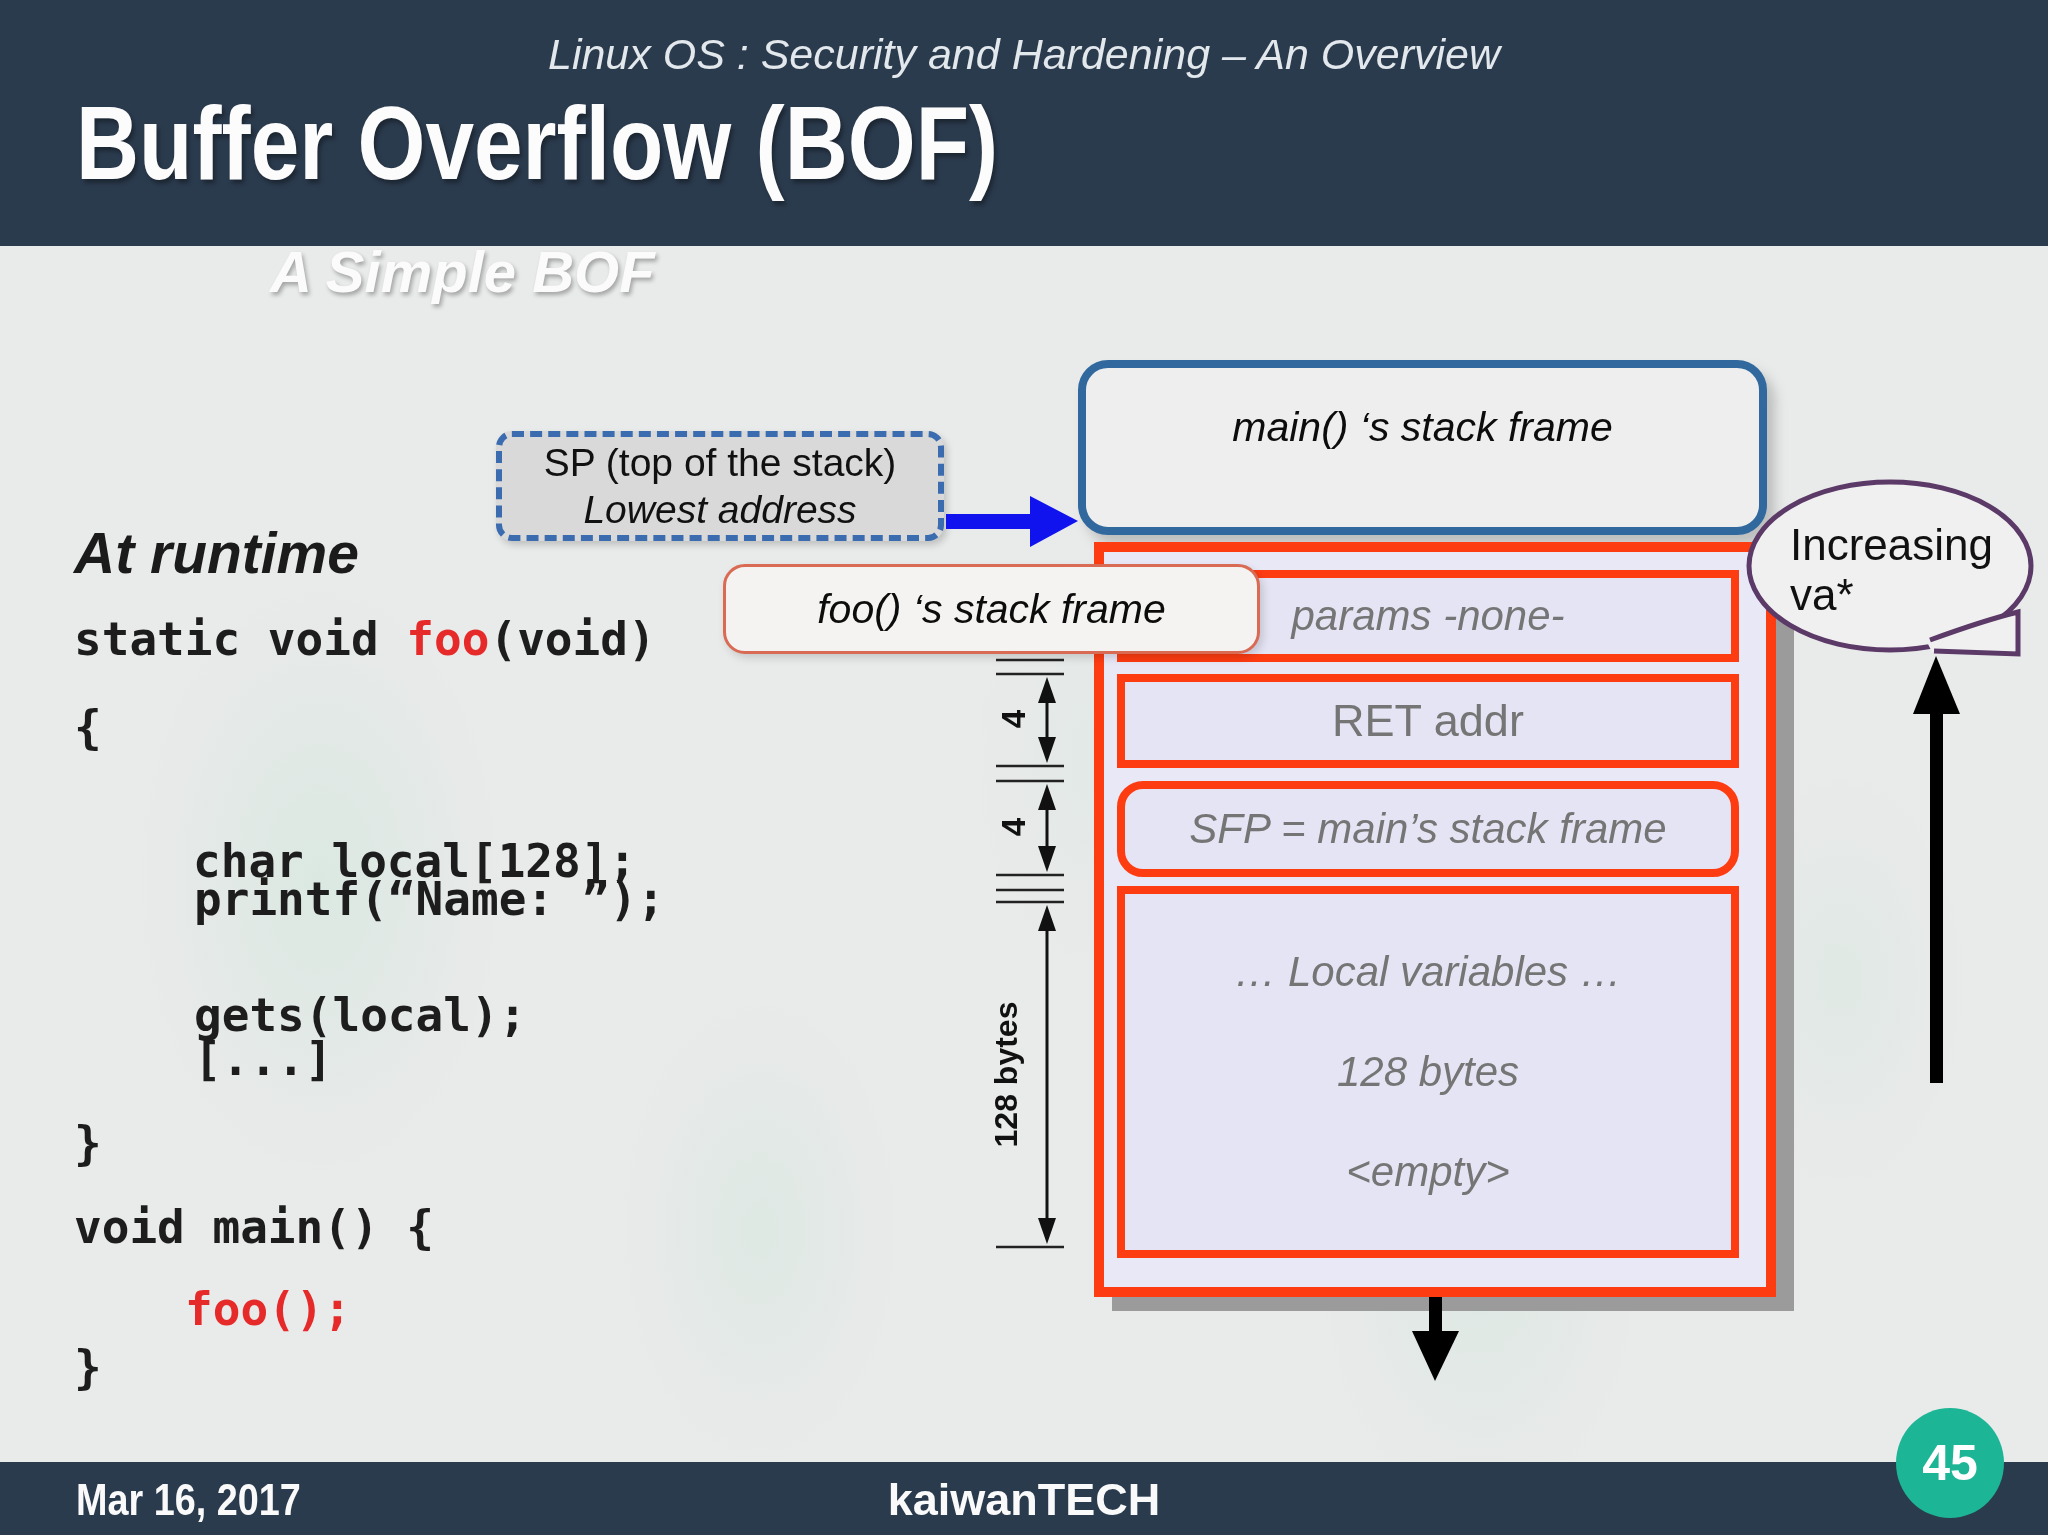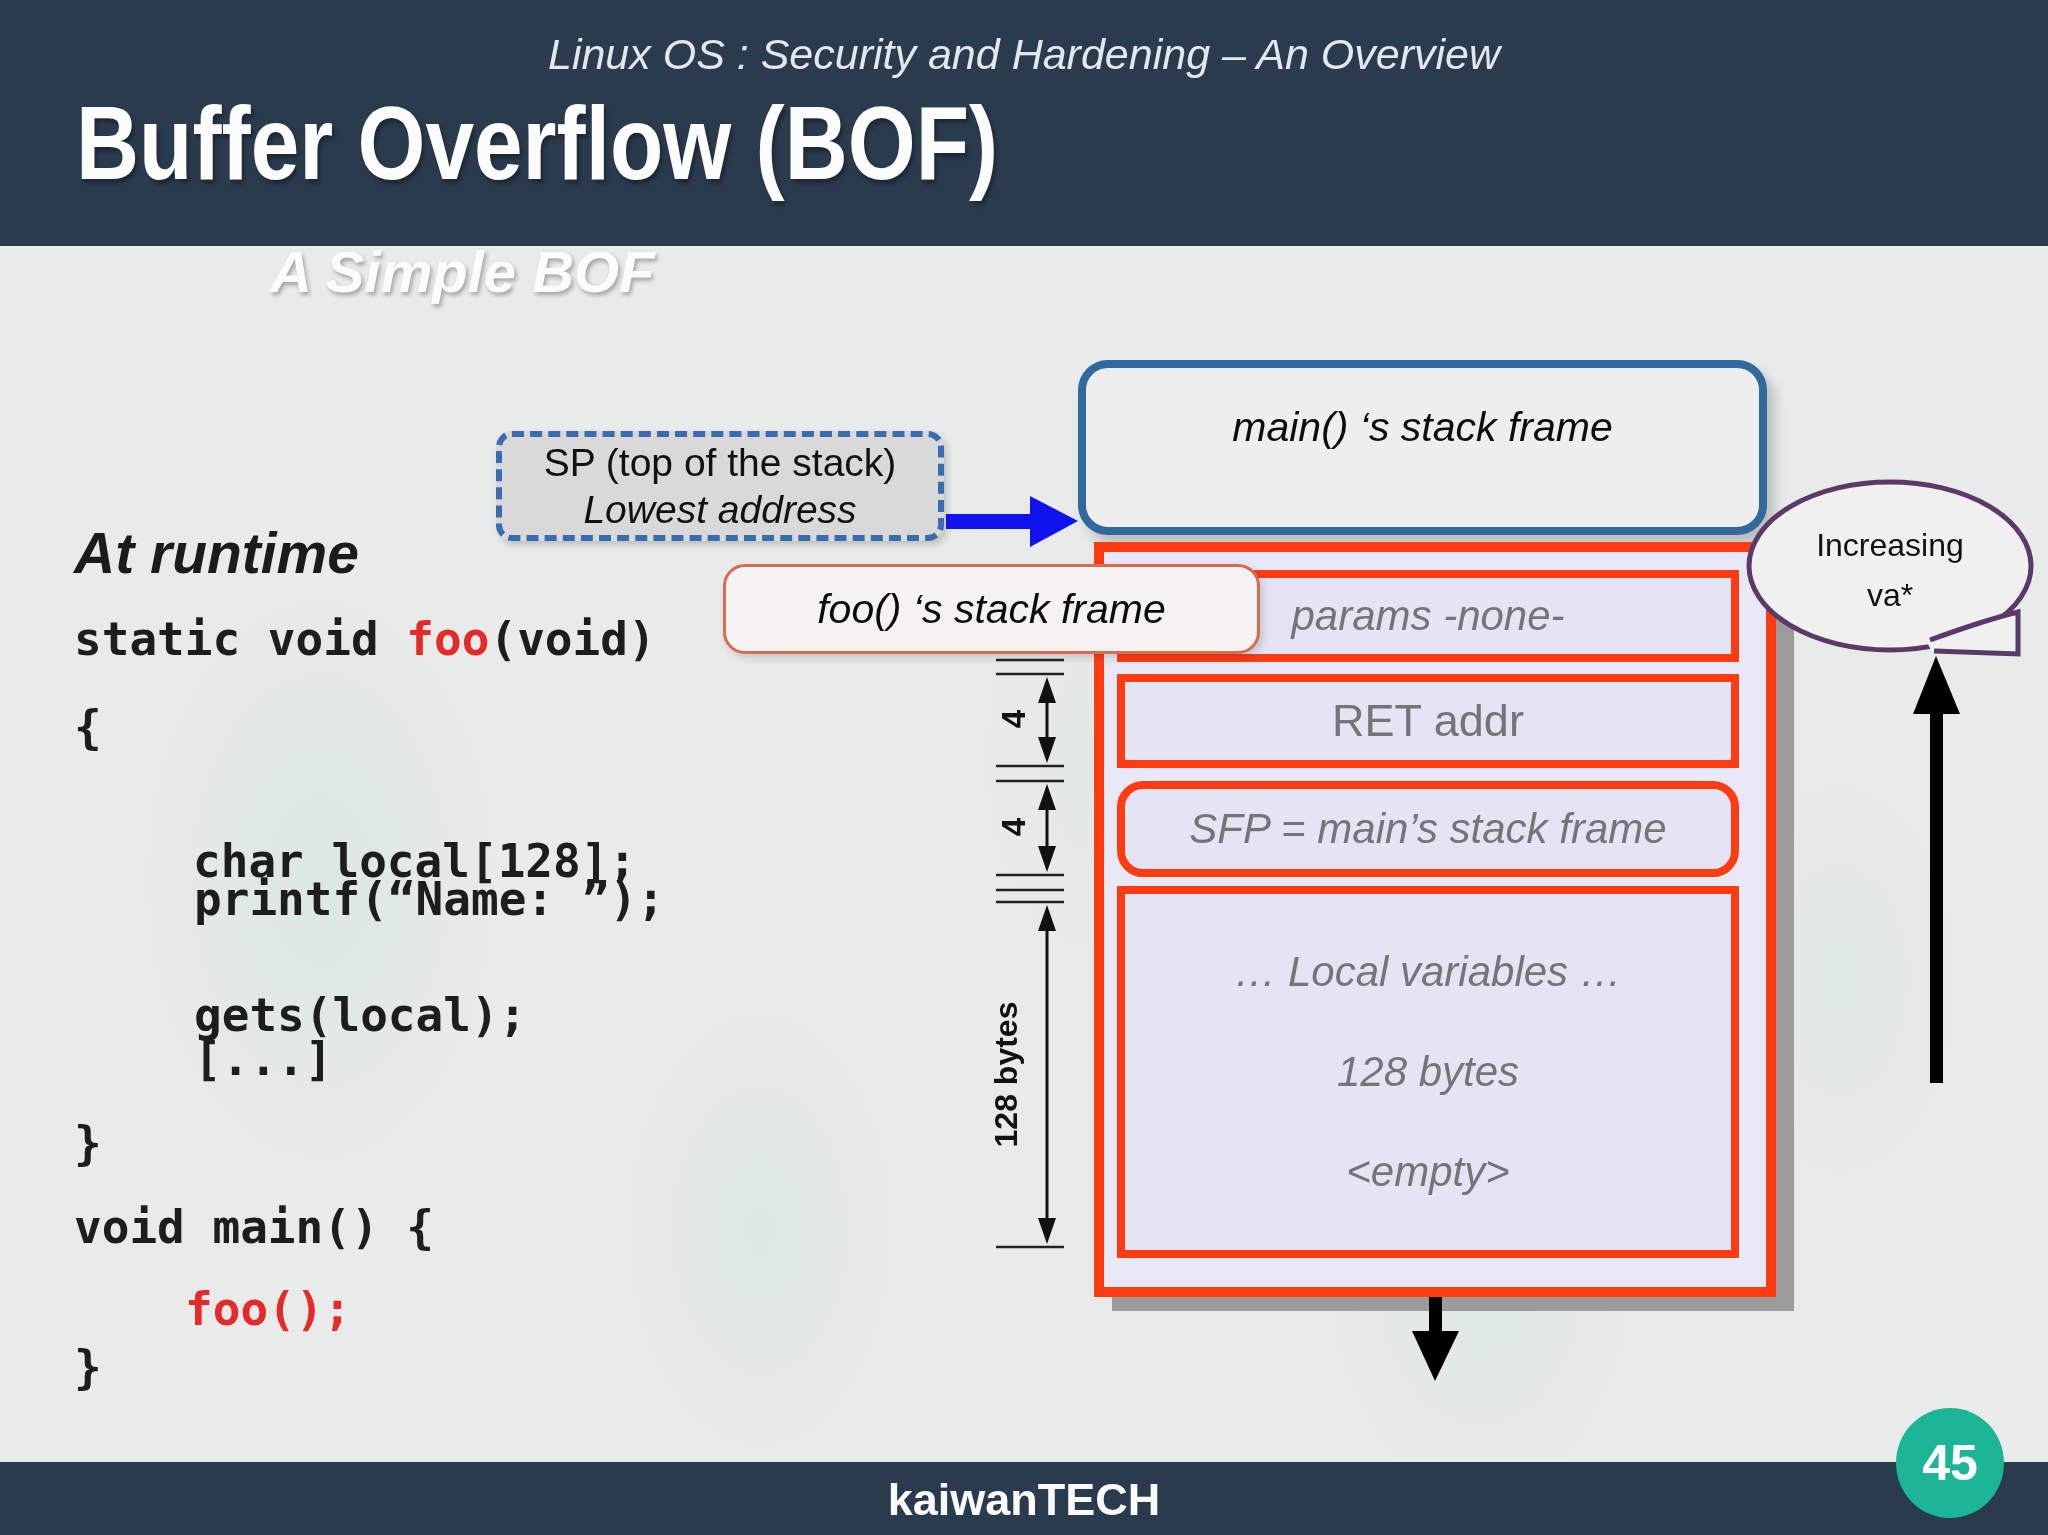--- a/index.html
+++ b/index.html
@@ -39,22 +39,22 @@
     border:8px solid #fe3c12;color:#757575;display:flex;flex-direction:column;
     justify-content:center;align-items:center;text-align:center;}
   .cell.params{top:570px;height:92px;font-style:italic;font-size:42px;}
   .cell.ret{top:674px;height:94px;font-size:45px;}
   .cell.sfp{top:781px;height:96px;font-style:italic;font-size:42px;border-radius:26px;}
   .cell.locals{top:886px;height:372px;font-style:italic;font-size:42px;line-height:52px;gap:48px;}
   .foo-label{position:absolute;left:723px;top:564px;width:537px;height:90px;box-sizing:border-box;
     background:#f4f3f1;border:3px solid #d96a54;border-radius:22px;
     display:flex;justify-content:center;align-items:center;
     font-style:italic;font-size:41px;color:#0c0c0c;box-shadow:3px 4px 8px rgba(0,0,0,0.15);z-index:4;}
-  .bubble-text{position:absolute;left:1790px;top:520px;width:200px;text-align:center;
-    font-size:32px;color:#111;line-height:50px;z-index:6;}
+  .bubble-text{position:absolute;left:1790px;top:520px;width:200px;
+    font-size:44px;color:#111;line-height:50px;z-index:6;}
   .dim-label{position:absolute;font-weight:bold;font-size:33px;color:#111;text-align:center;
     transform:rotate(-90deg);z-index:5;}
   .dim-a{left:954px;top:700px;width:120px;}
   .dim-b{left:954px;top:808px;width:120px;}
   .dim-c{left:896px;top:1056px;width:220px;font-size:32px;}
   .overlay{position:absolute;left:0;top:0;width:2048px;height:1535px;z-index:5;pointer-events:none;}
   .ftr{position:absolute;left:0;top:1462px;width:100%;height:73px;background:#2b3b4e;z-index:7;}
   .ftr-date{position:absolute;left:76px;top:12px;font-weight:bold;font-size:45px;color:#fafafa;}
   .ftr-brand{position:absolute;left:0;top:12px;width:100%;text-align:center;font-weight:bold;
     font-size:45px;color:#fafafa;}
@@ -170,17 +170,18 @@
     </g>
 
     <g>
       <ellipse cx="1890" cy="566" rx="141" ry="84" fill="#f0f0f1" stroke="#5c3a68" stroke-width="5"></ellipse>
       <polygon points="1925,638 2018,612 2018,654 1932,652" fill="#f0f0f1"></polygon>
       <path d="M1930,640 Q1985,620 2018,612 L2018,654 L1934,651" fill="none" stroke="#5c3a68" stroke-width="5"></path>
     </g>
   </svg>
 
   <div class="ftr">
+    <div class="ftr-date"><span class="squeeze">Mar 16, 2017</span></div>
     <div class="ftr-brand">kaiwanTECH</div>
   </div>
   <div class="badge">45</div>
 
 </div>
 
 </body></html>

